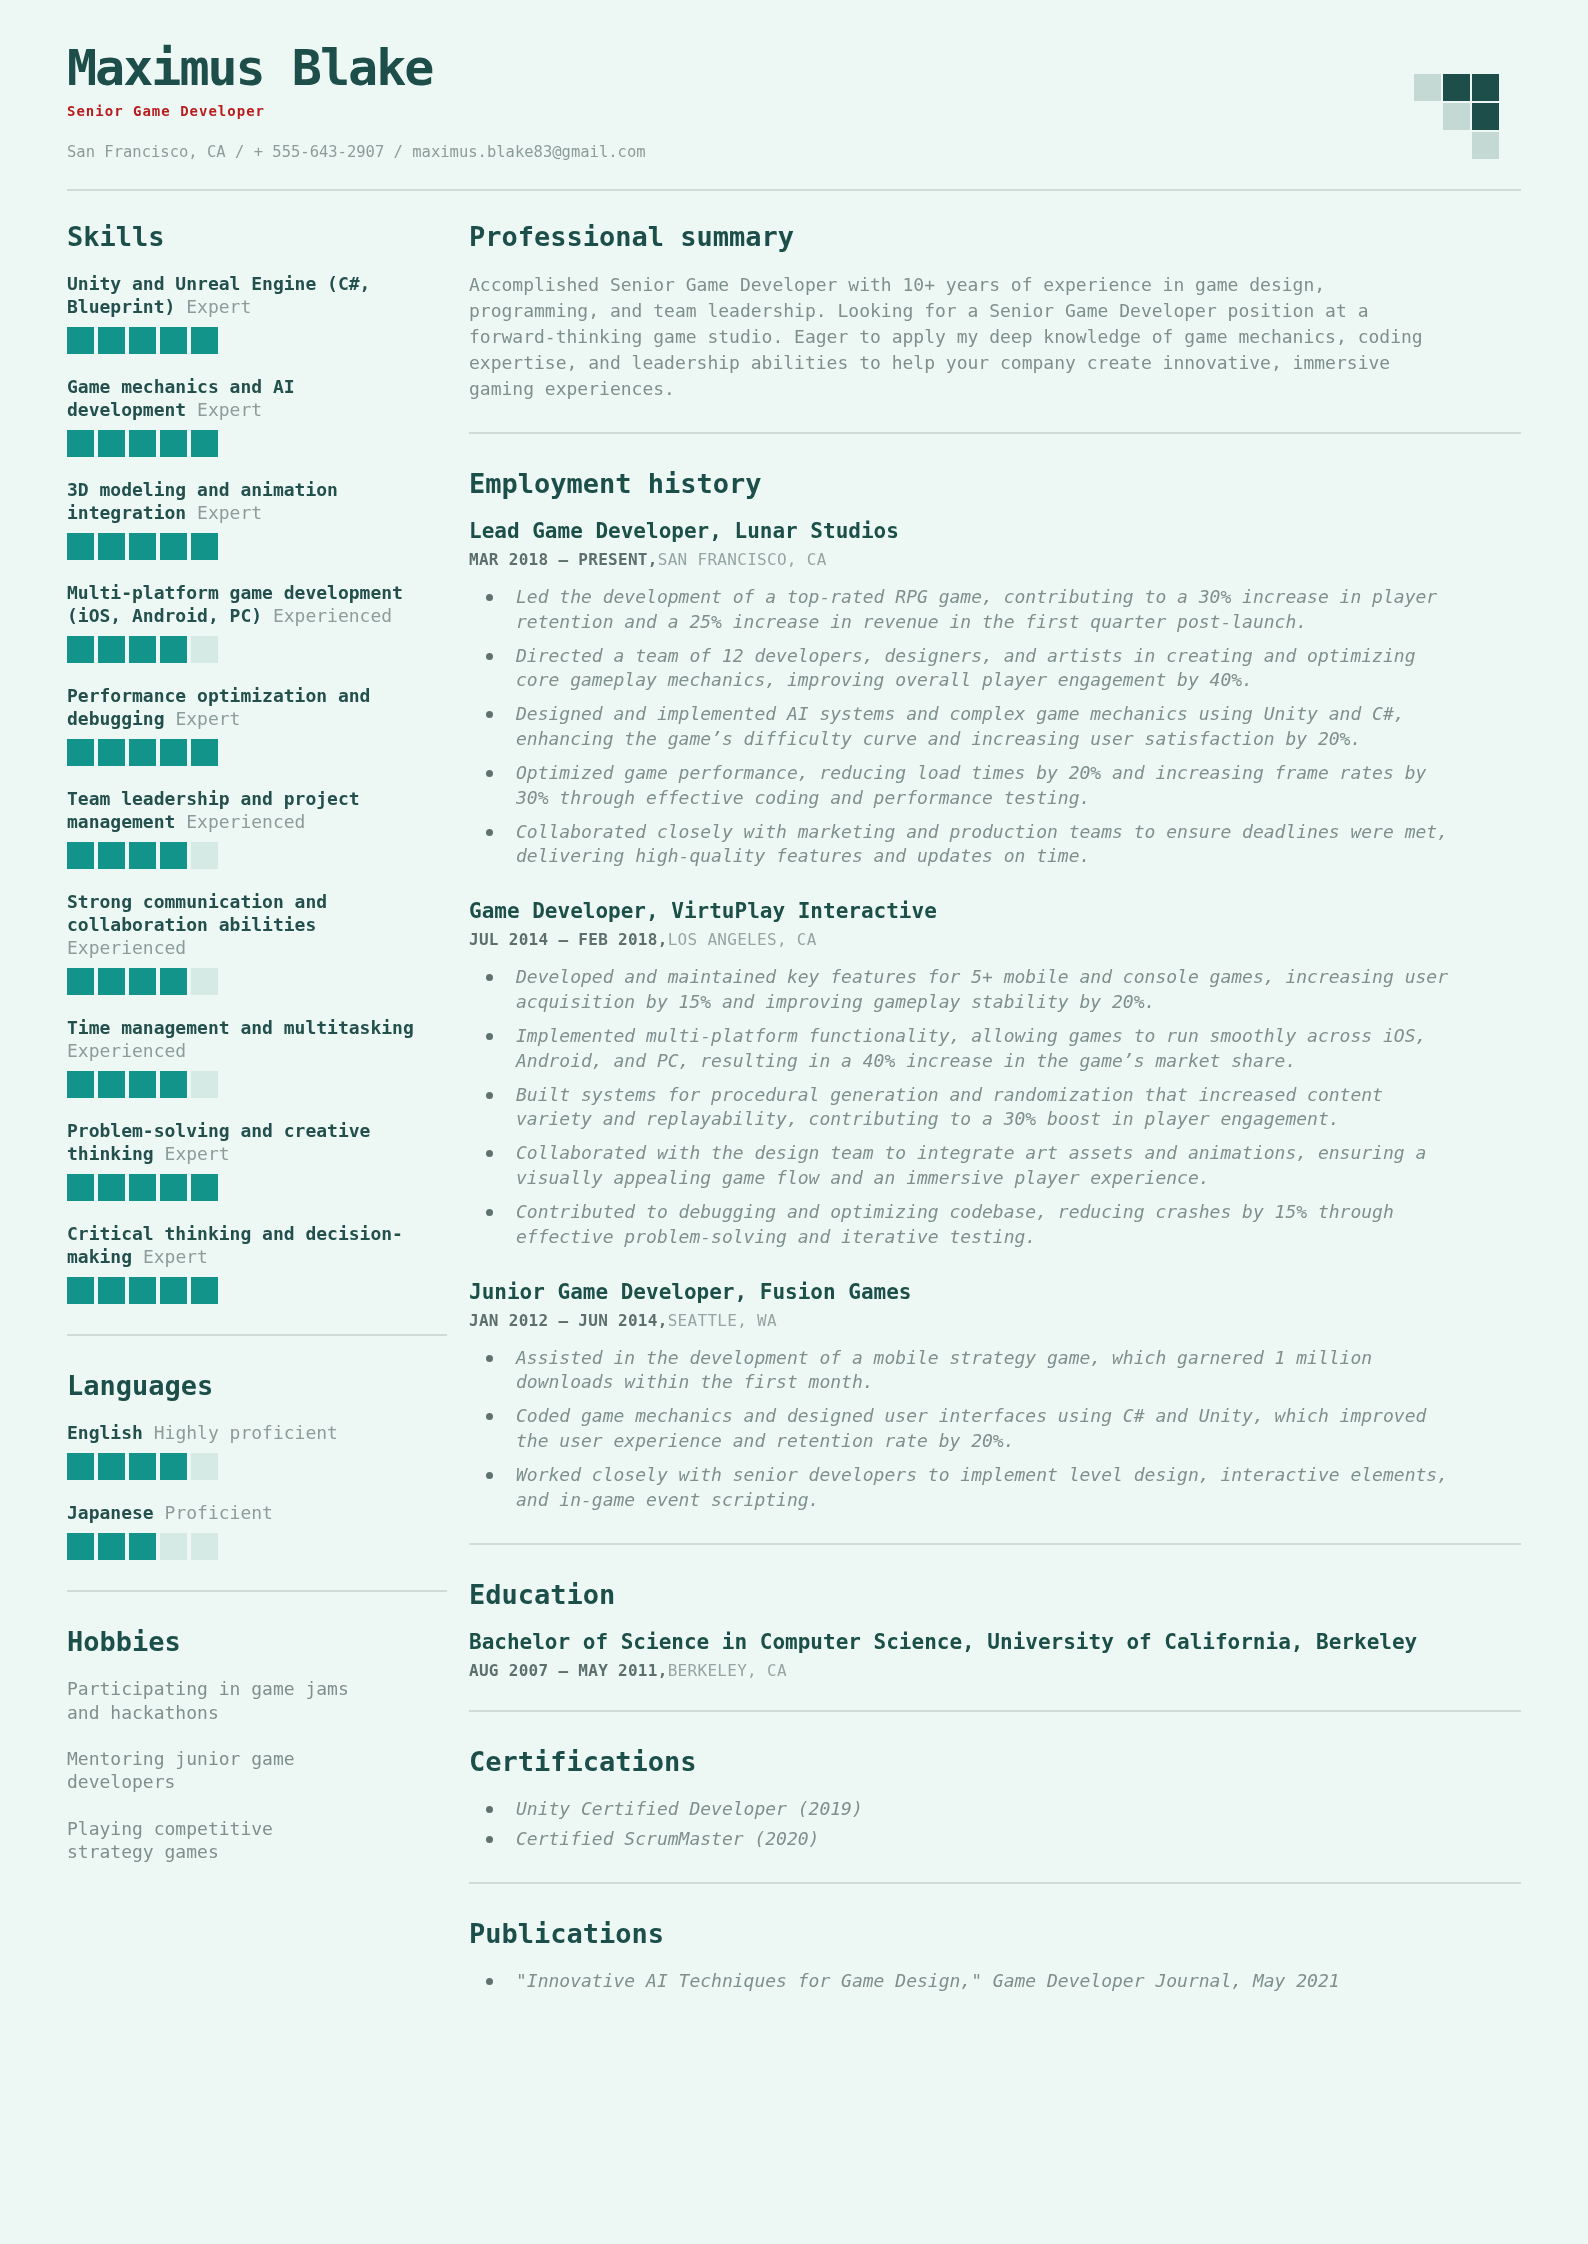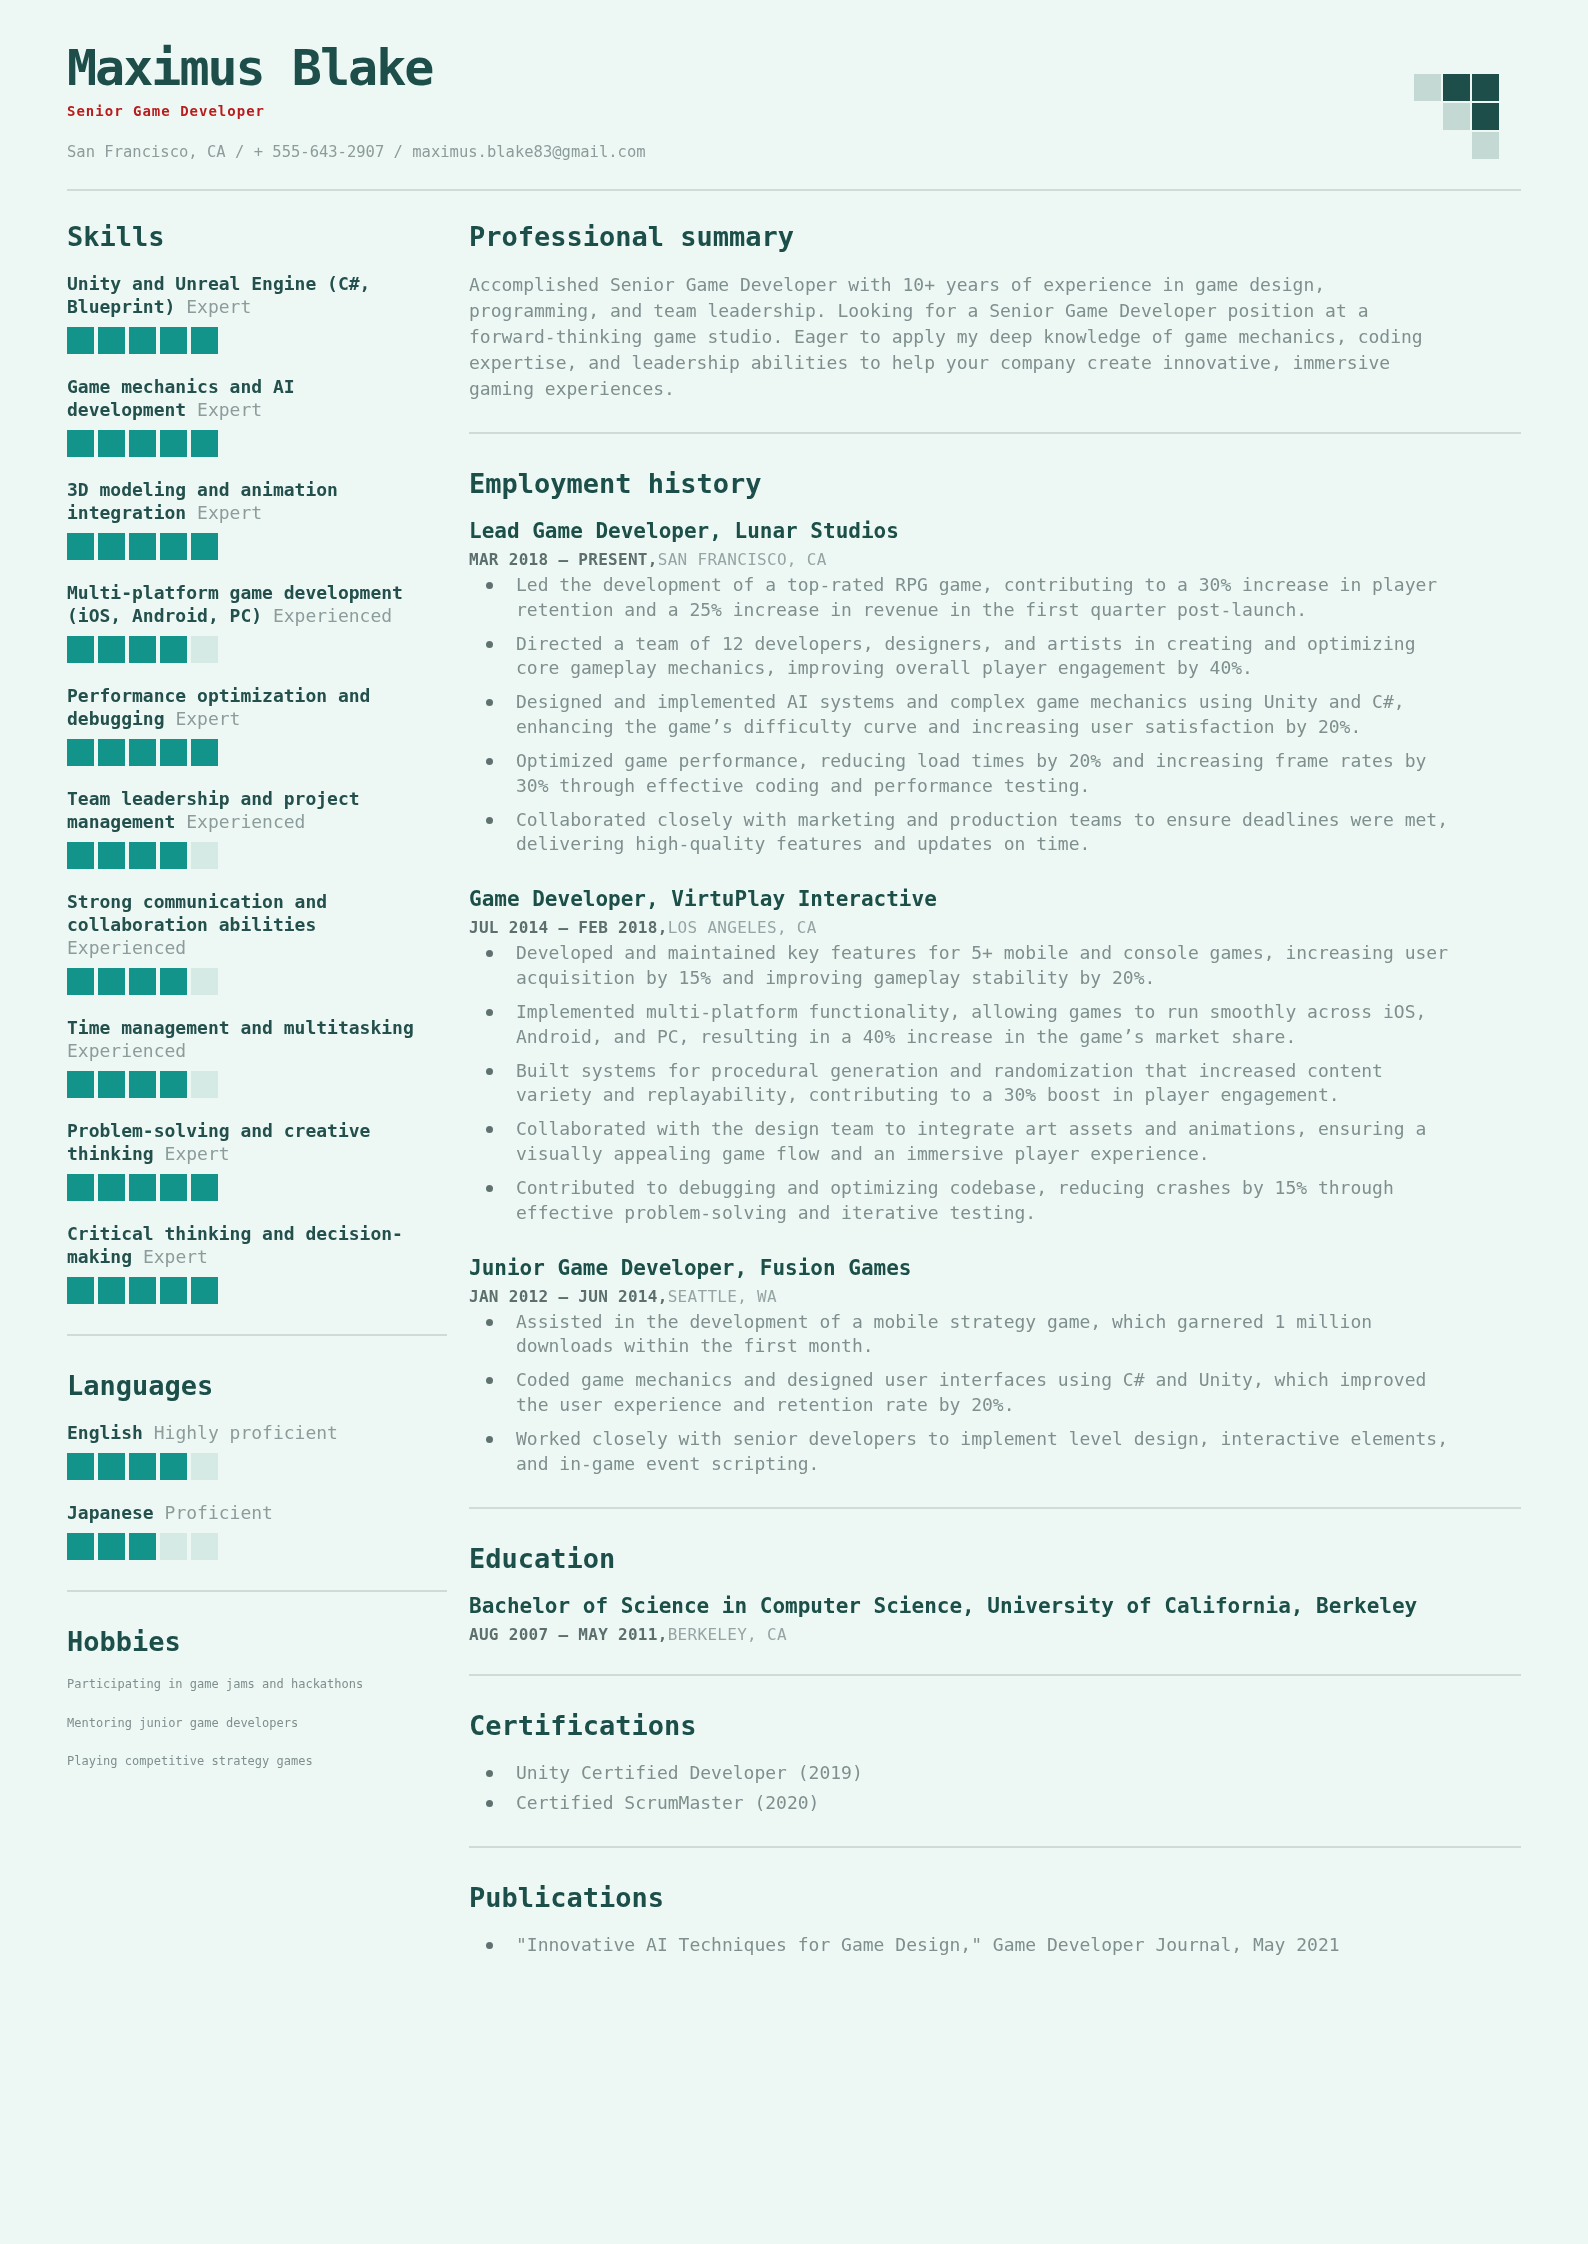--- a/index.html
+++ b/index.html
@@ -82,21 +82,21 @@
   .skill-item, .language-item { margin-bottom: 21px; }
   .skill-text { max-width: 348px; font-size: 18px; line-height: 1.28; }
   .skill-name { font-weight: bold; color: #23504c; }
   .skill-level { font-weight: normal; color: #8c9c9a; }
   .rating { display: flex; gap: 4px; margin-top: 9px; }
   .square { width: 27px; height: 27px; background: #d5eae5; }
   .square.filled { background: #13948b; }
 
   .hobby-item {
     max-width: 300px;
-    font-size: 12px;
+    font-size: 18px;
     line-height: 1.3;
     color: #7e8f8d;
     margin-bottom: 23px;
   }
 
   
   .summary-text {
     margin: 0;
     max-width: 992px;
     font-size: 18px;
@@ -111,22 +111,23 @@
     font-weight: bold;
     color: #1b4f48;
     max-width: 992px;
   }
   .job-meta { font-size: 16px; letter-spacing: 0.3px; }
   .job-dates { color: #5c6f6d; font-weight: 600; }
   .job-location { color: #95a5a3; font-weight: normal; }
 
   ul.bullets {
     list-style: none;
-    margin: 4px 0 0 0;
+    margin: 16px 0 0 0;
     padding: 0 0 0 47px;
+    font-style: italic;
   }
   ul.bullets li {
     position: relative;
     max-width: 945px;
     font-size: 18px;
     line-height: 1.38;
     color: #7e8f8d;
     margin-bottom: 9px;
   }
   ul.bullets li::before {

